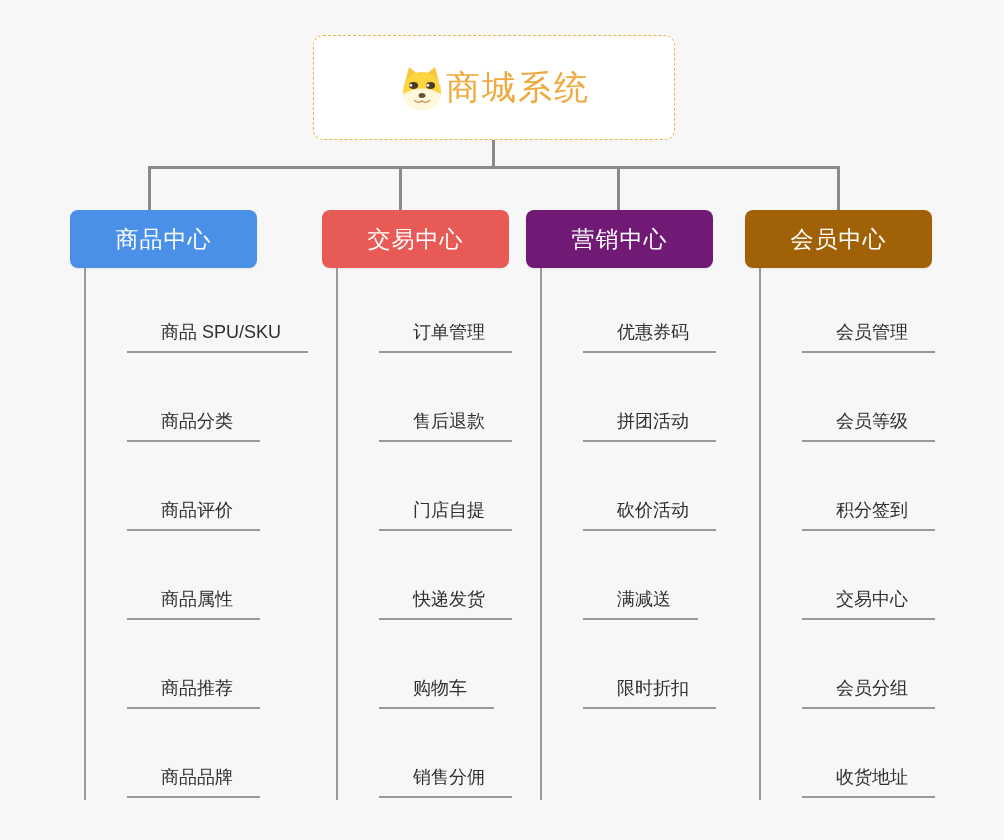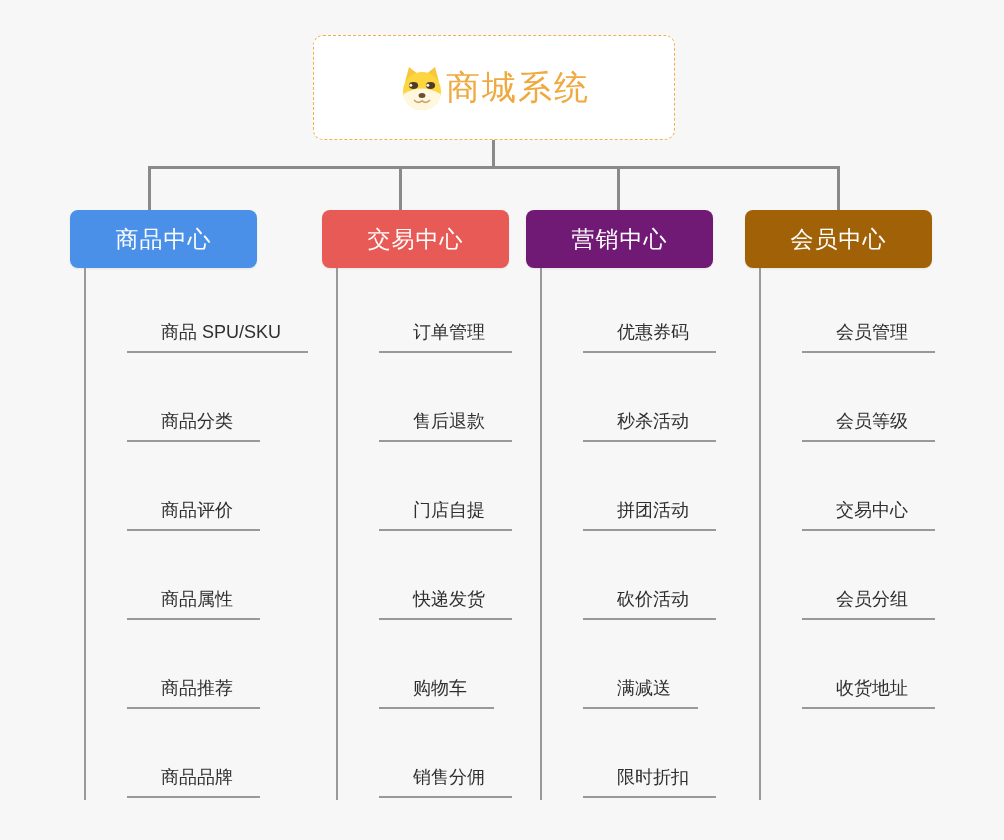--- a/index.html
+++ b/index.html
@@ -146,23 +146,20 @@
 <div class="branch c3">
   <div class="cat-box" style="background-color: #701a75;">
     <span>营销中心</span>
   </div>
   <div class="vline"></div>
   <div class="items">
     <div class="item">
         <span class="item-label">优惠券码</span>
       </div>
     <div class="item">
-        <span class="item-label">秒杀活动</span>
-      </div>
-    <div class="item">
         <span class="item-label">拼团活动</span>
       </div>
     <div class="item">
         <span class="item-label">砍价活动</span>
       </div>
     <div class="item">
         <span class="item-label">满减送</span>
       </div>
     <div class="item">
         <span class="item-label">限时折扣</span>
@@ -176,20 +173,23 @@
   </div>
   <div class="vline"></div>
   <div class="items">
     <div class="item">
         <span class="item-label">会员管理</span>
       </div>
     <div class="item">
         <span class="item-label">会员等级</span>
       </div>
     <div class="item">
+        <span class="item-label">积分签到</span>
+      </div>
+    <div class="item">
         <span class="item-label">交易中心</span>
       </div>
     <div class="item">
         <span class="item-label">会员分组</span>
       </div>
     <div class="item">
         <span class="item-label">收货地址</span>
       </div>
   </div>
 </div>

